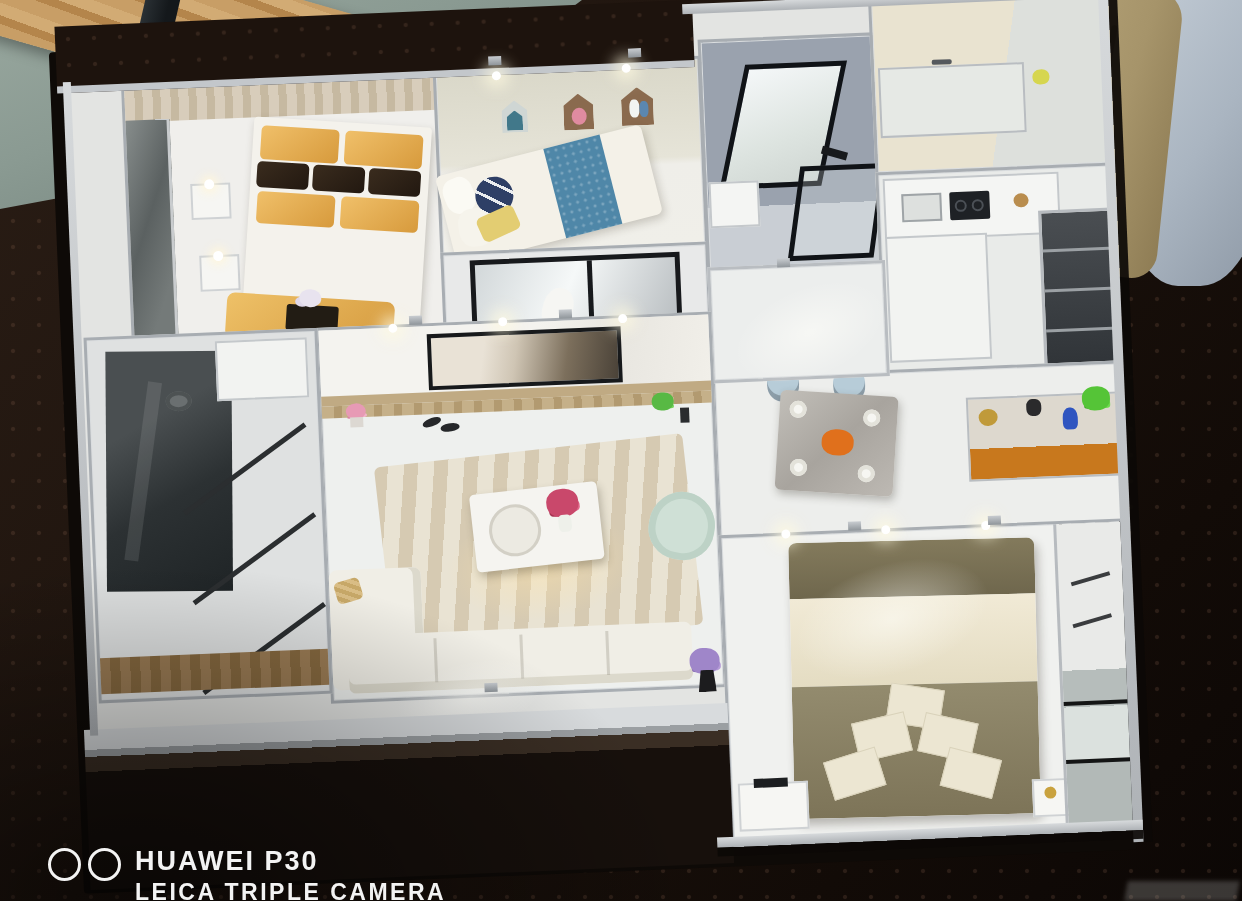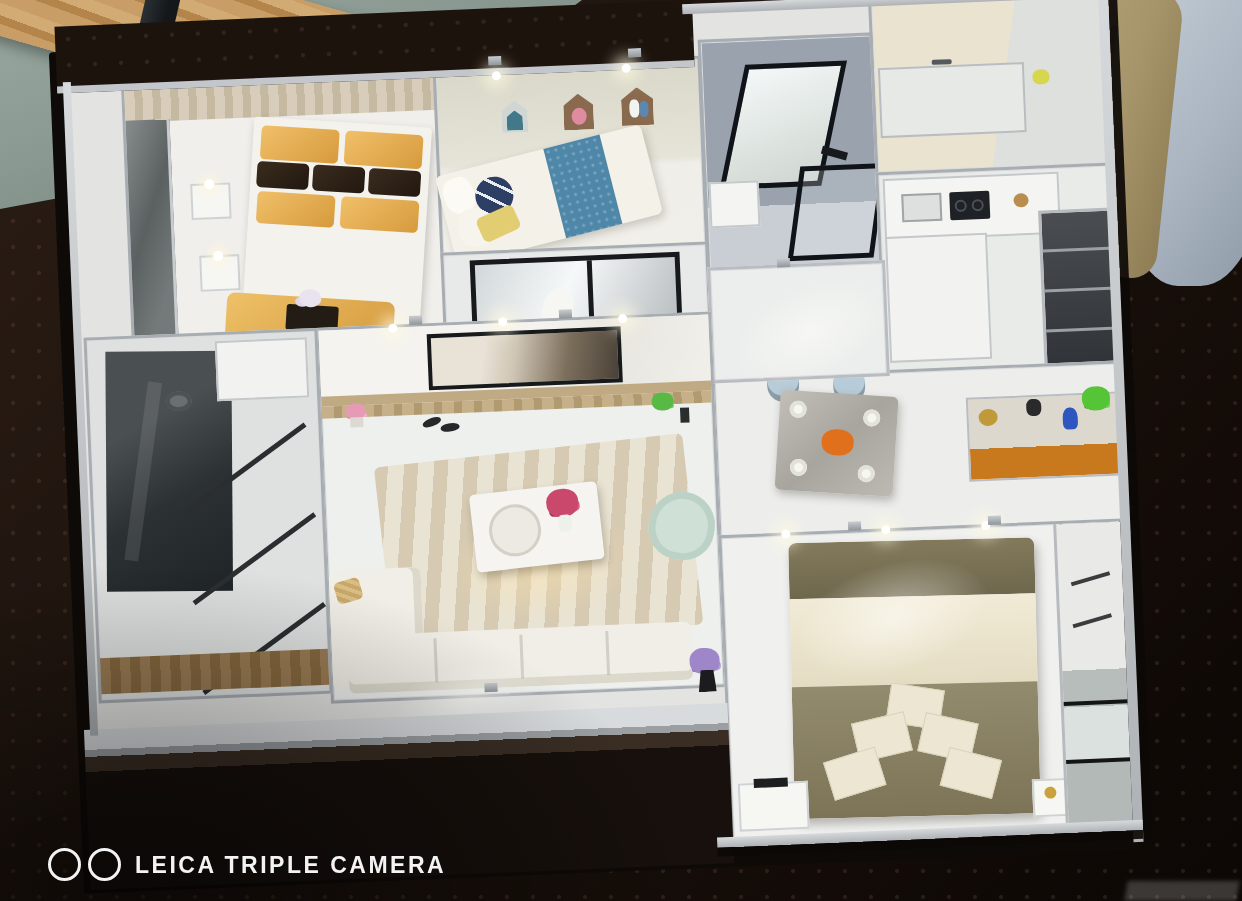--- a/index.html
+++ b/index.html
@@ -416,16 +416,17 @@
   <div class="wall w-left"></div>
 </div>
 
 <div class="abs carpet-shade"></div>
 
 <div class="abs watermark">
   <span>
     <span class="lens"></span><span class="lens"></span>
   </span>
   <span>
+    <div class="wm-line1">HUAWEI P30</div>
     <div class="wm-line2">LEICA TRIPLE CAMERA</div>
   </span>
 </div>
 <div class="abs cutoff-mark"></div>
 
 </body></html>

